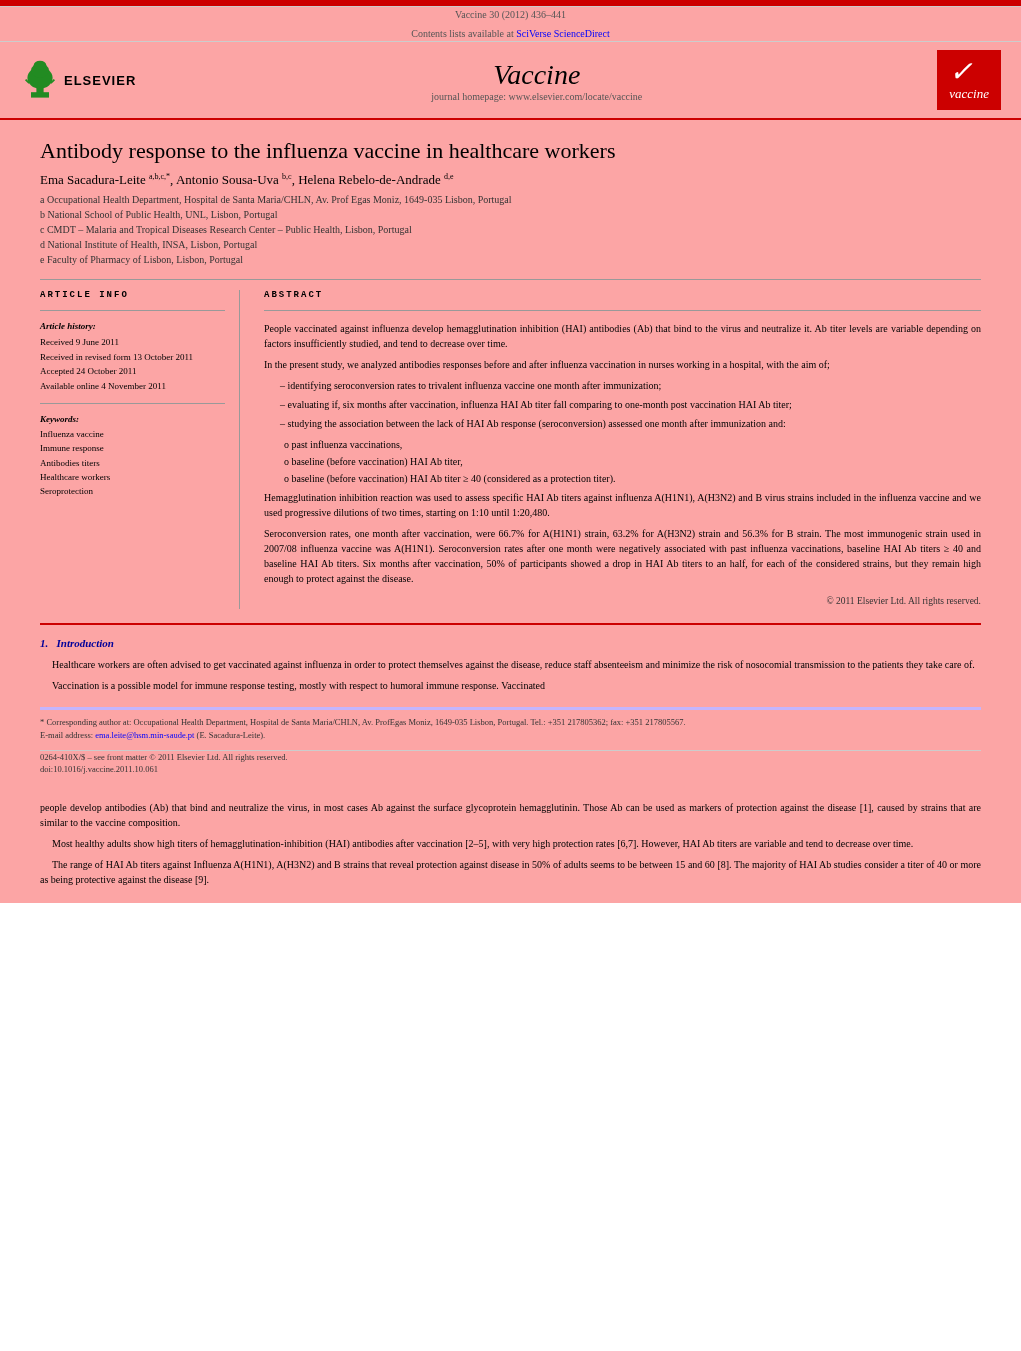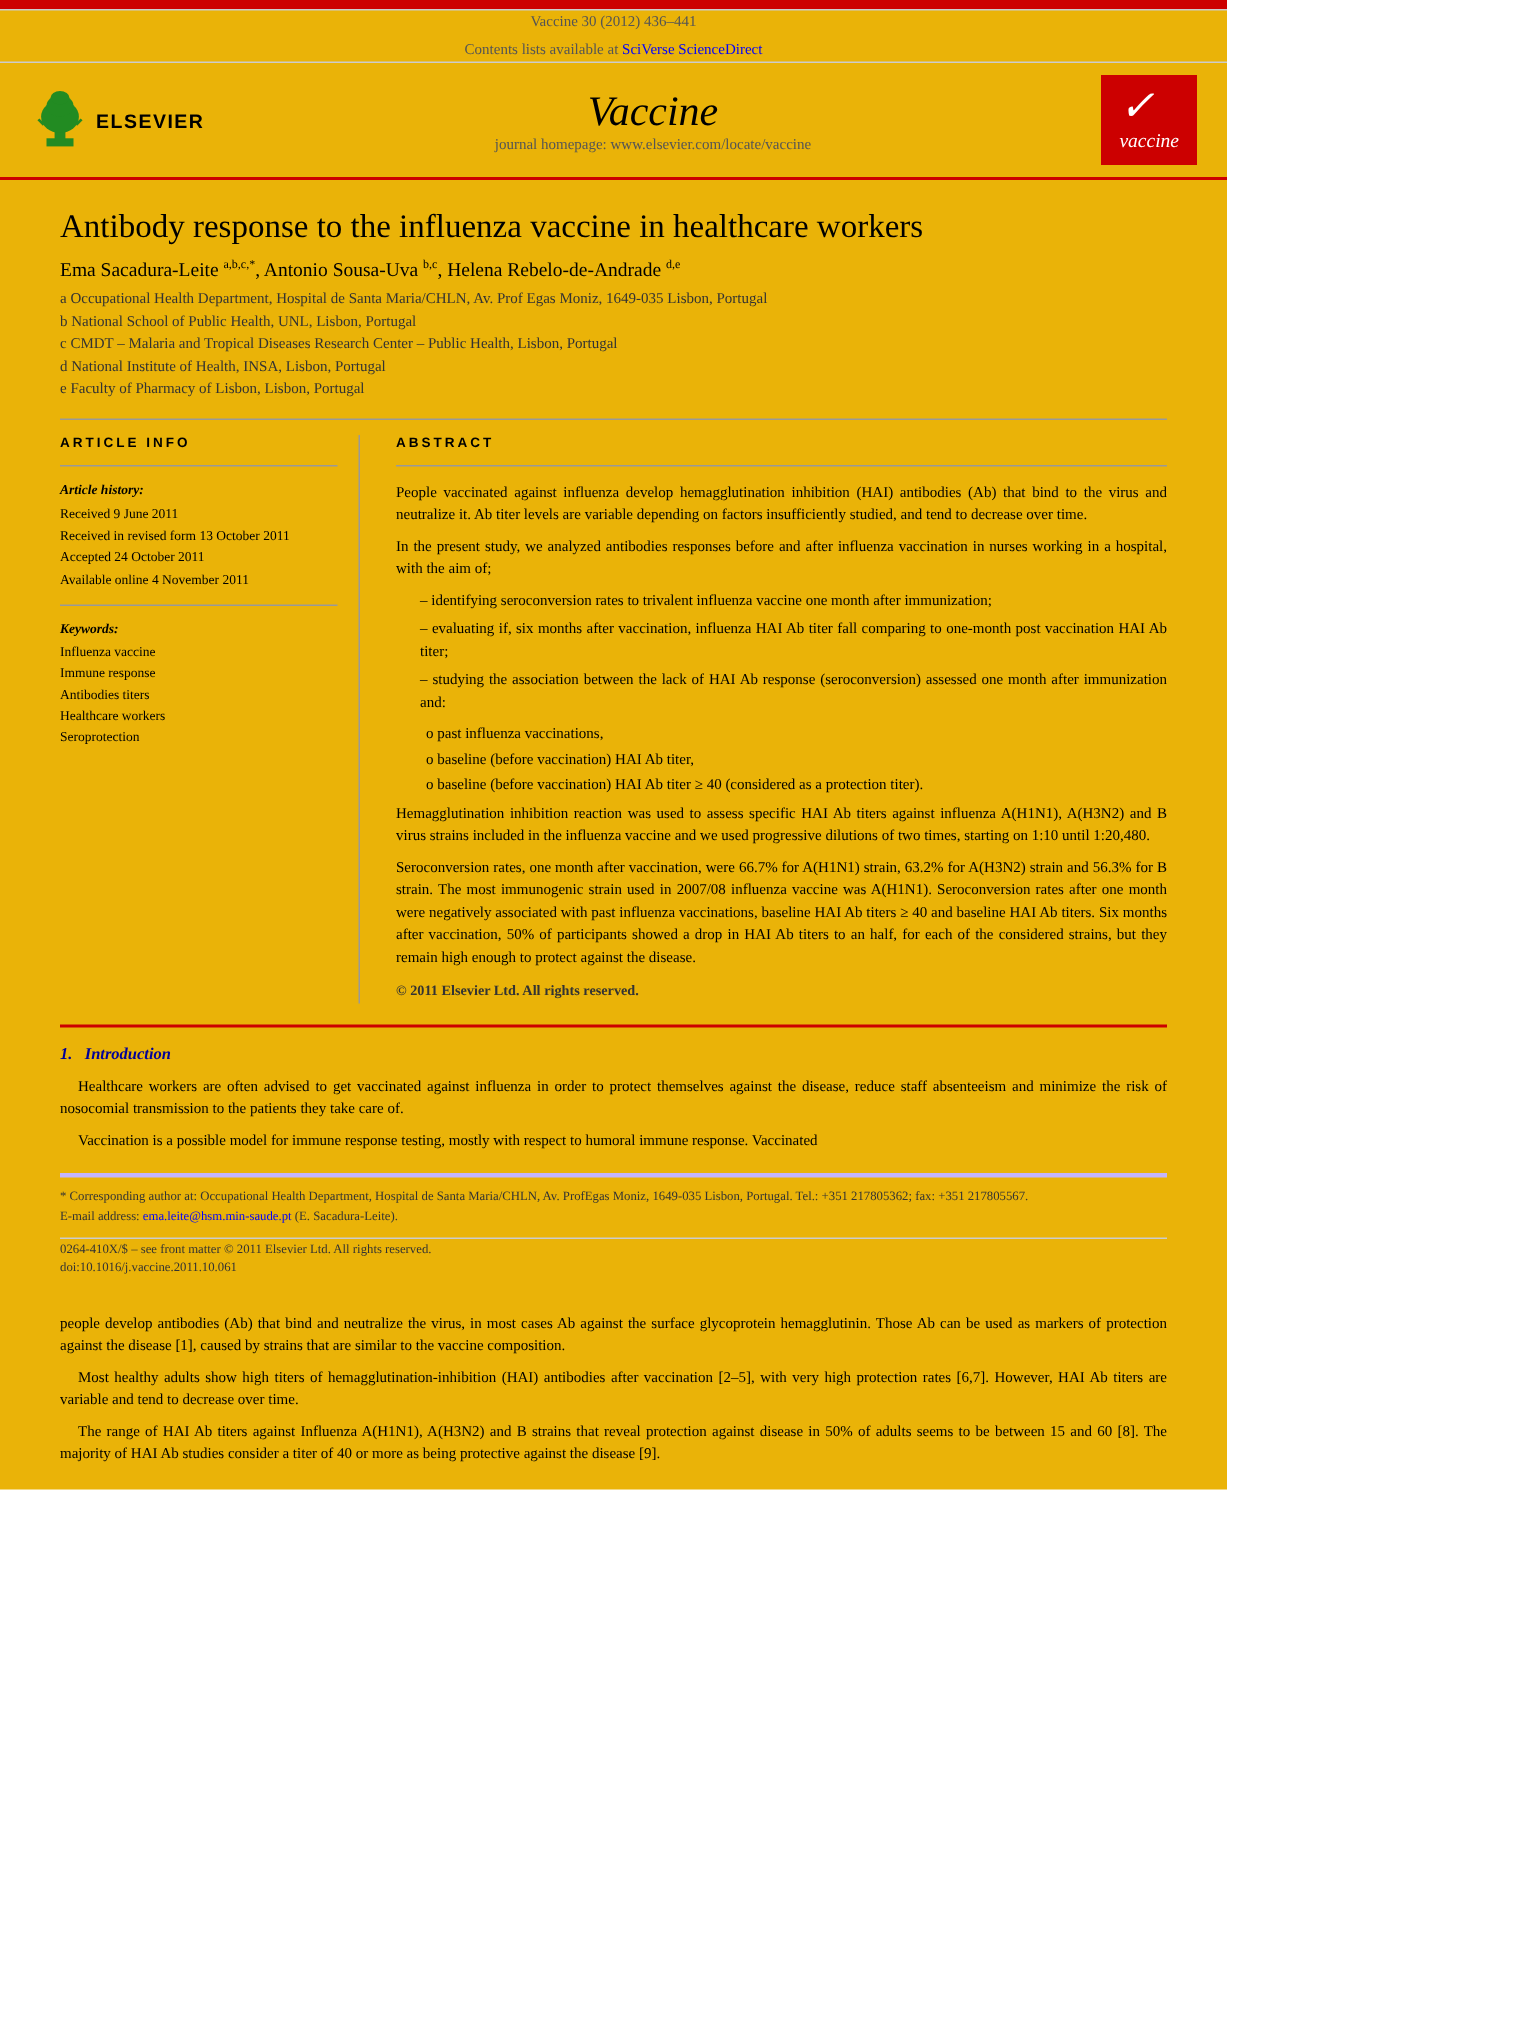--- a/index.html
+++ b/index.html
@@ -5,23 +5,23 @@
     * { margin: 0; padding: 0; box-sizing: border-box; }
     body {
       font-family: 'Times New Roman', Times, serif;
       font-size: 12px;
       background: #fff;
       color: #000;
       width: 1021px;
       min-height: 1351px;
     }
     .page {
-      width: 818px;
+      width: 1021px;
       padding: 0;
-      background: #eab308;
+      background: #fca5a5;
     }
     
     .journal-header {
       border-bottom: 2px solid #c00;
       padding: 0;
     }
     .journal-top-bar {
       text-align: center;
       font-size: 10px;
       color: #555;
@@ -121,21 +121,21 @@
       min-width: 200px;
       border-right: 1px solid #999;
       padding-right: 14px;
     }
     .right-col {
       flex: 1;
     }
     .section-header {
       font-size: 9px;
       letter-spacing: 2px;
-      font-family: Liberation Sans, sans-serif;
+      font-family: Liberation Mono, monospace;
       font-weight: bold;
       color: #000;
       text-transform: uppercase;
       margin-bottom: 6px;
     }
     .article-info-label {
       font-size: 9px;
       font-style: italic;
       font-weight: bold;
       margin-bottom: 4px;
@@ -184,23 +184,23 @@
     }
     .circle-list li {
       list-style-type: none;
       margin-bottom: 2px;
     }
     .circle-list li::before {
       content: 'o  ';
     }
     .copyright-line {
       font-size: 9.5px;
+      text-align: right;
       color: #333;
       margin-top: 8px;
-      font-weight: bold;
     }
     
     .body-separator {
       border: none;
       border-top: 2px solid #c00;
       margin: 14px 0 10px 0;
     }
     .body-two-col {
       display: flex;
       gap: 24px;

